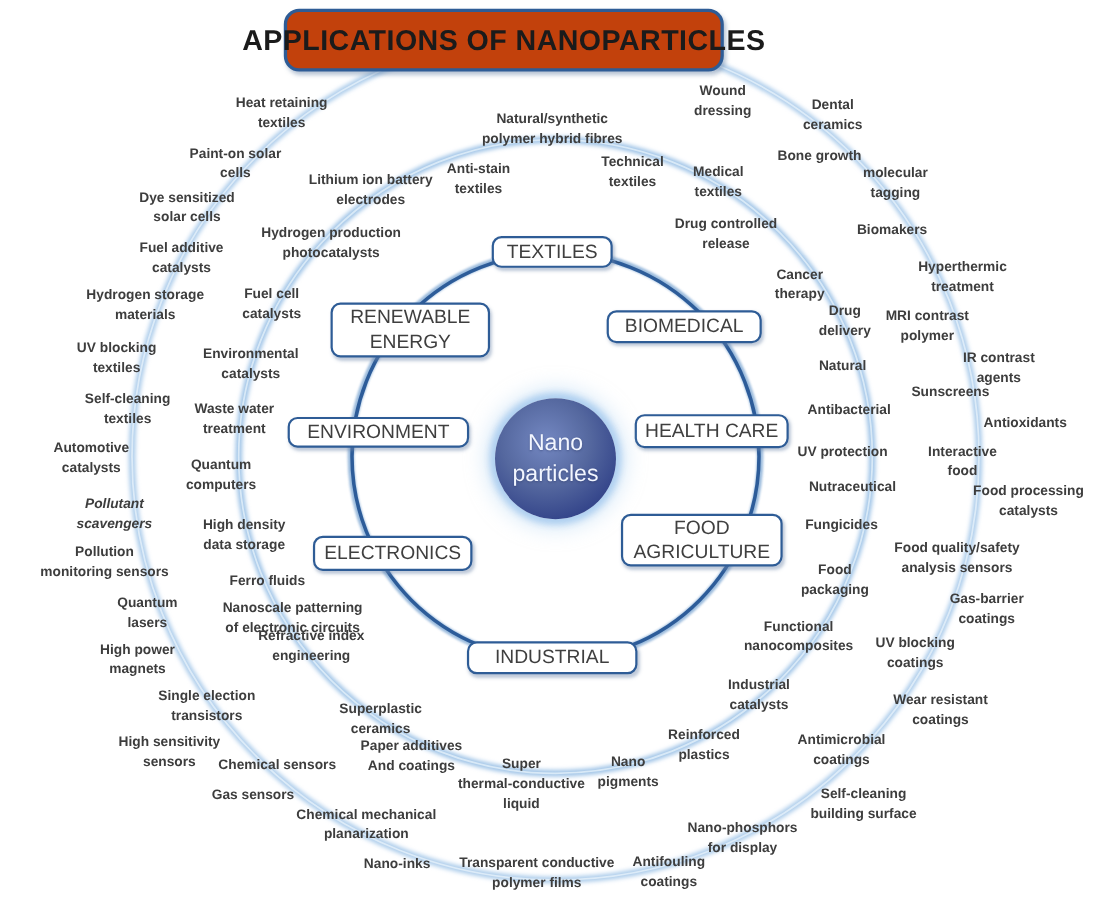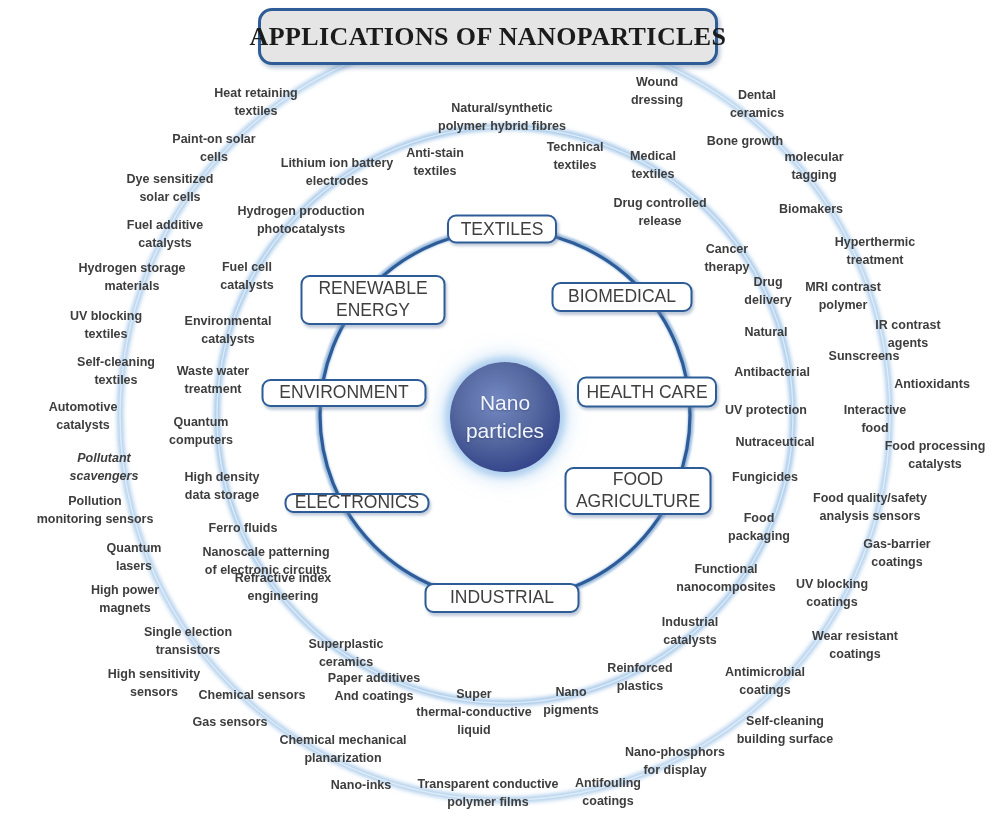--- a/index.html
+++ b/index.html
@@ -5,26 +5,25 @@
   * { margin:0; padding:0; box-sizing:border-box; }
   html,body { width:1000px; height:830px; }
   body {
     position:relative; overflow:hidden; background:#ffffff;
     font-family:"Liberation Sans", sans-serif;
   }
   .canvas { position:absolute; inset:0; }
   svg.rings { position:absolute; left:0; top:0; z-index:1; }
 
   .title-box {
-    position:absolute; left:258px; top:8px; width:460px; height:57px;
-    background:#e5e5e5; border:3px solid var(--box-border,#2e5c96); border-radius:14px;
+    position:absolute; left:258px; top:8px; width:400px; height:57px;
+    background:#c2410c; border:3px solid var(--box-border,#2e5c96); border-radius:14px;
     display:flex; align-items:center; justify-content:center;
     box-shadow:2px 3px 4px rgba(110,135,170,.5);
     z-index:6;
-    font-family:Liberation Serif, serif;
   }
   .title-box span {
     font-size:26px; font-weight:bold; color:#1b1b1b; letter-spacing:.4px;
     white-space:nowrap;
   }
 
   .cat {
     position:absolute; transform:translate(-50%,-50%);
     background:#ffffff; border:2.6px solid var(--box-border,#2e5c96); border-radius:9px;
     display:flex; align-items:center; justify-content:center;
@@ -82,21 +81,21 @@
     <span>APPLICATIONS OF NANOPARTICLES</span>
   </div>
 
   <div>
       <div class="cat" style="left: 502px; top: 229px; width: 110px; height: 29px;">TEXTILES</div>
       <div class="cat" style="left: 373px; top: 300px; width: 145px; height: 50px;">RENEWABLE
 ENERGY</div>
       <div class="cat" style="left: 622px; top: 297px; width: 141px; height: 30px;">BIOMEDICAL</div>
       <div class="cat" style="left: 344px; top: 393px; width: 165px; height: 28px;">ENVIRONMENT</div>
       <div class="cat" style="left: 647px; top: 392px; width: 140px; height: 31px;">HEALTH CARE</div>
-      <div class="cat" style="left: 357px; top: 503px; width: 145px; height: 20px;">ELECTRONICS</div>
+      <div class="cat" style="left: 357px; top: 503px; width: 145px; height: 32px;">ELECTRONICS</div>
       <div class="cat" style="left: 638px; top: 491px; width: 147px; height: 48px;">FOOD
 AGRICULTURE</div>
       <div class="cat" style="left: 502px; top: 598px; width: 155px; height: 30px;">INDUSTRIAL</div>
     </div>
 
   <div>
       <div class="lbl" style="left: 256px; top: 103px;">Heat retaining
 textiles</div>
       <div class="lbl" style="left: 214px; top: 149px;">Paint-on solar
 cells</div>
@@ -119,21 +118,21 @@
       <div class="lbl" style="left: 134px; top: 558px;">Quantum
 lasers</div>
       <div class="lbl" style="left: 125px; top: 600px;">High power
 magnets</div>
       <div class="lbl" style="left: 188px; top: 642px;">Single election
 transistors</div>
       <div class="lbl" style="left: 154px; top: 684px;">High sensitivity
 sensors</div>
       <div class="lbl" style="left: 252px; top: 696px;">Chemical sensors</div>
       <div class="lbl" style="left: 230px; top: 723px;">Gas sensors</div>
-      <div class="lbl" style="left: 343px; top: 750px;">Chemical mechanical
+      <div class="lbl" style="left: 333px; top: 750px;">Chemical mechanical
 planarization</div>
       <div class="lbl" style="left: 361px; top: 786px;">Nano-inks</div>
       <div class="lbl" style="left: 488px; top: 794px;">Transparent conductive
 polymer films</div>
       <div class="lbl" style="left: 608px; top: 793px;">Antifouling
 coatings</div>
       <div class="lbl" style="left: 675px; top: 762px;">Nano-phosphors
 for display</div>
       <div class="lbl" style="left: 785px; top: 731px;">Self-cleaning
 building surface</div>

